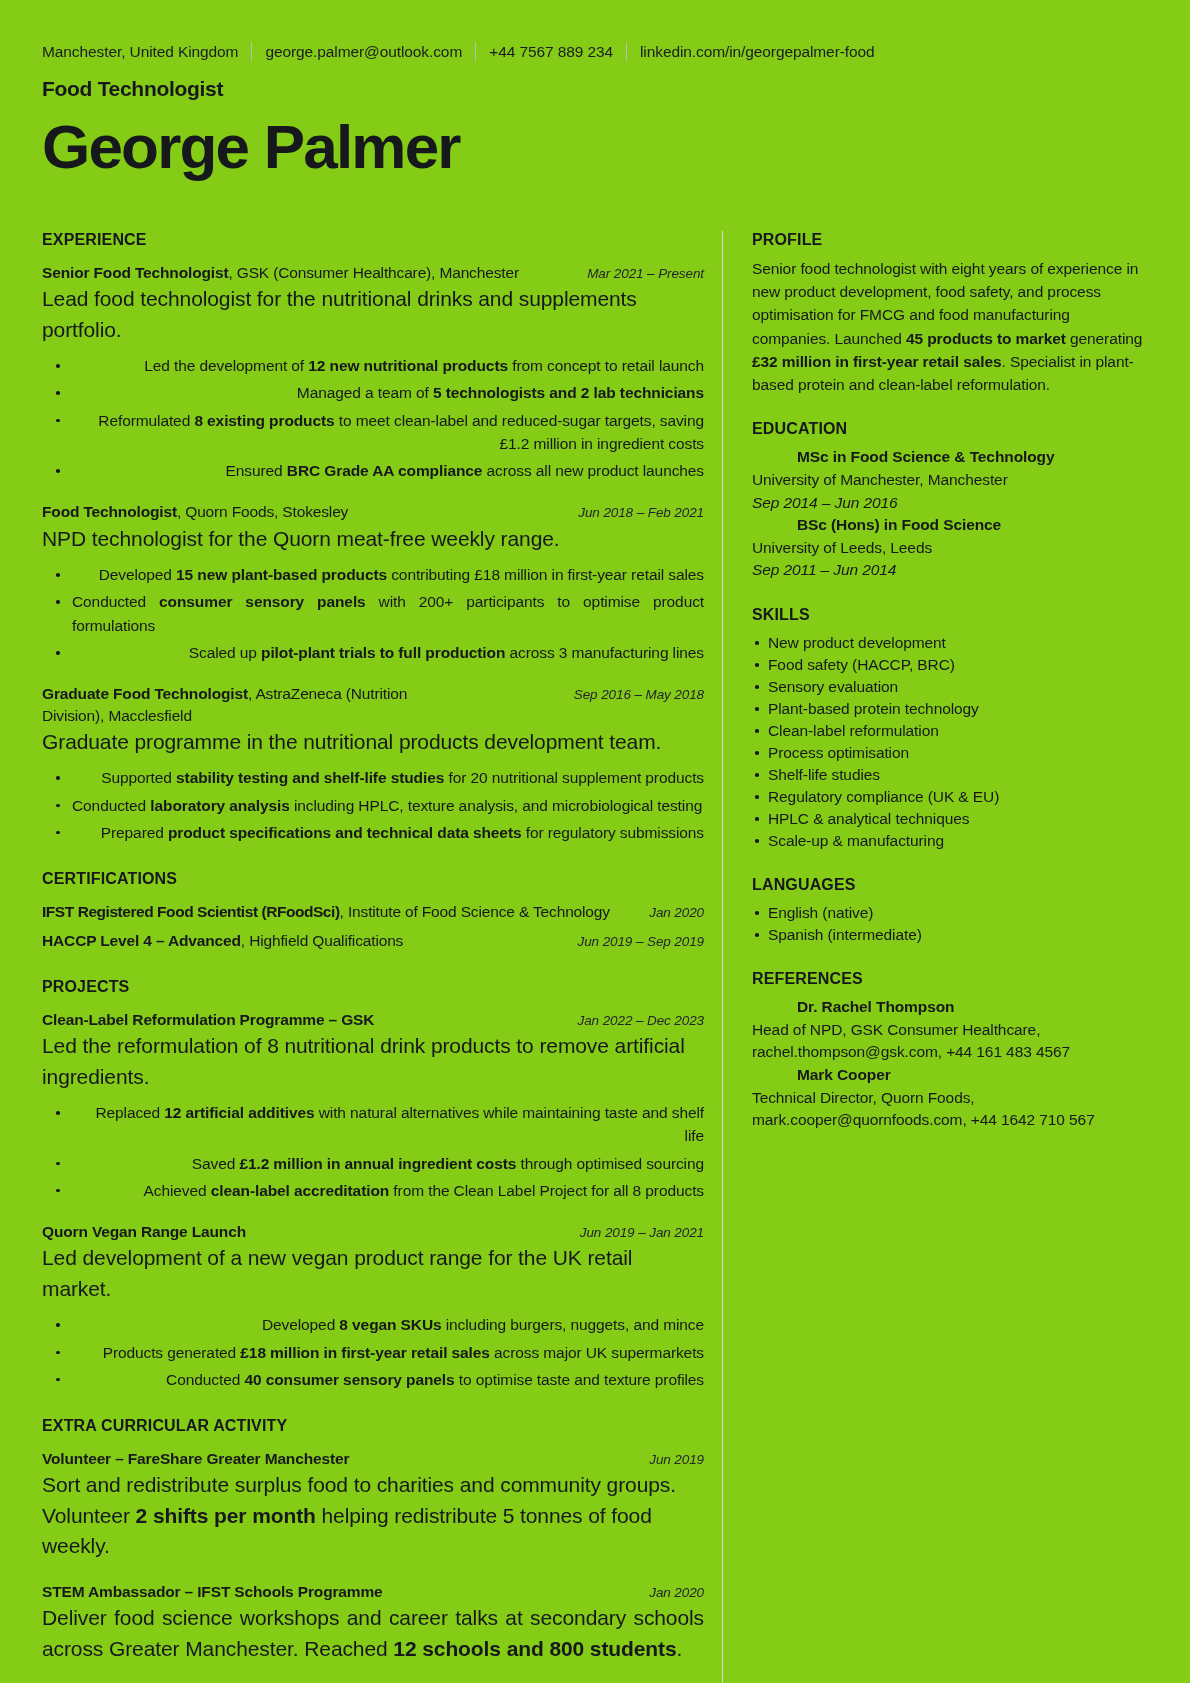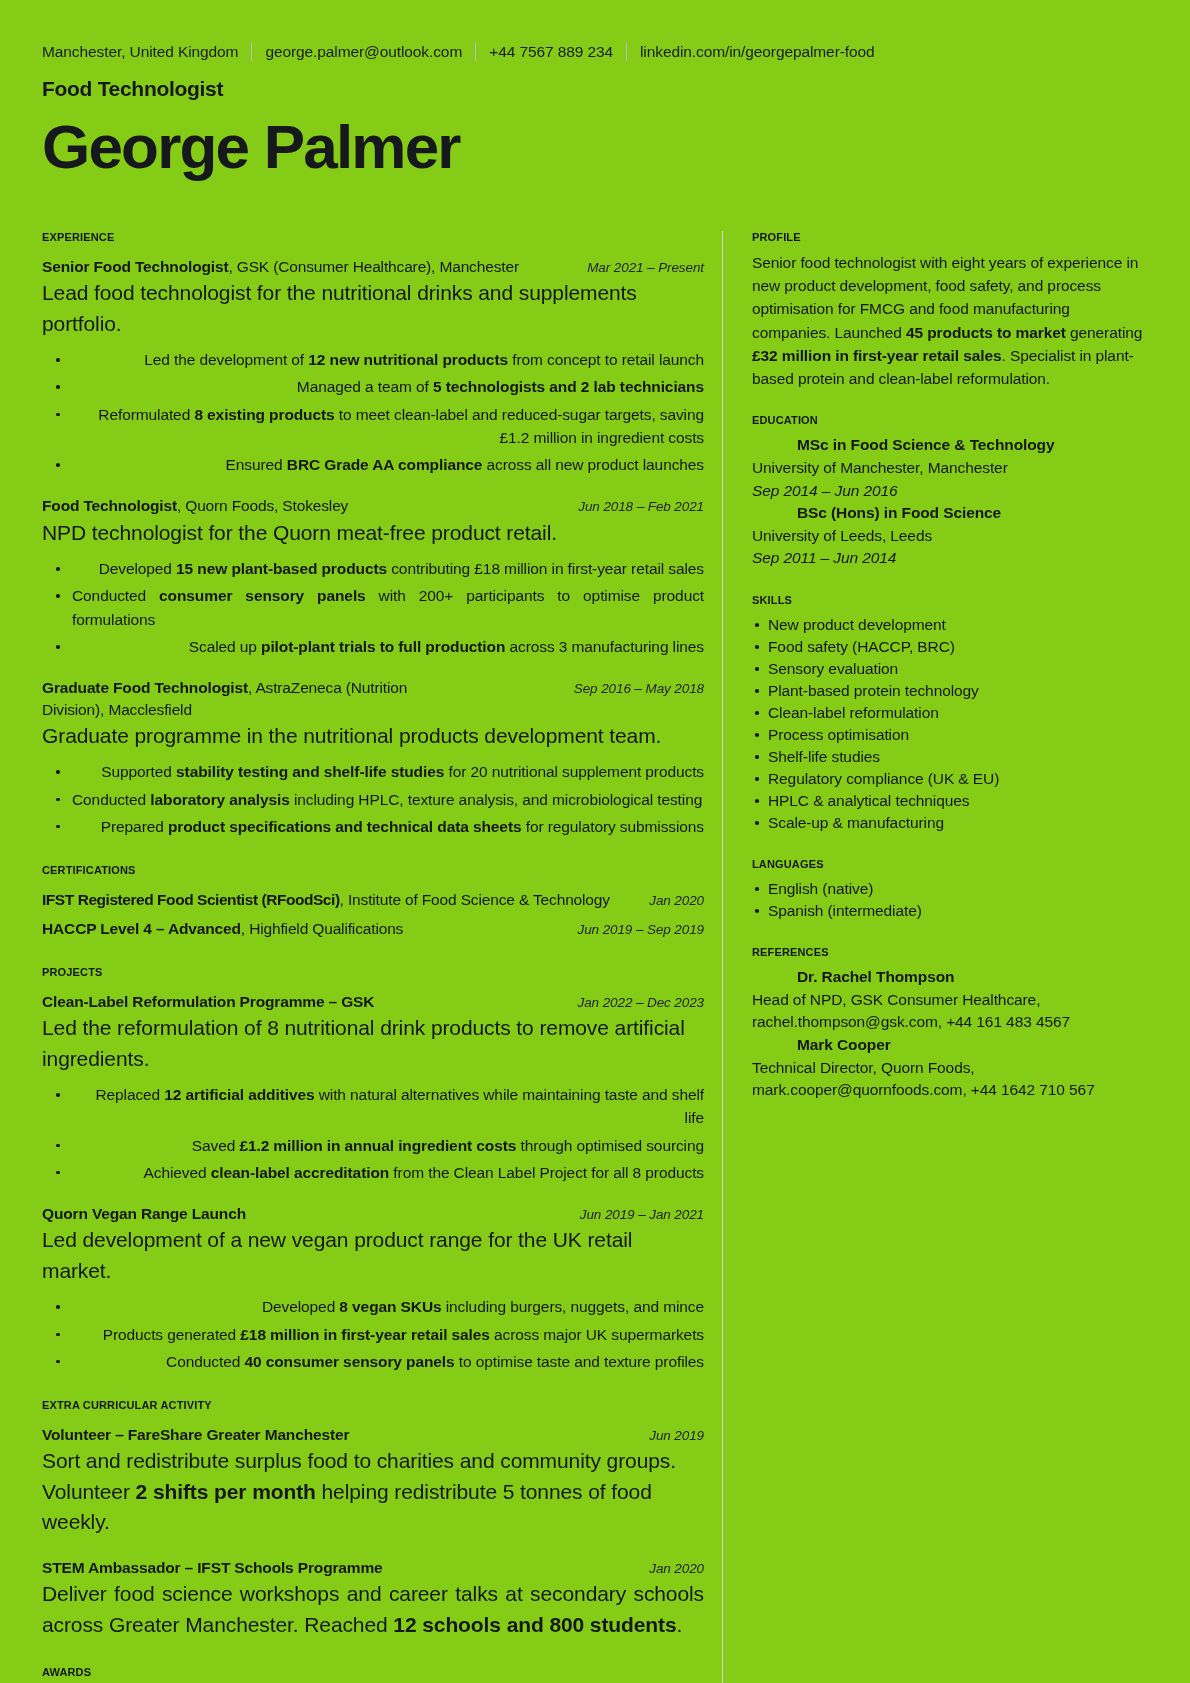--- a/index.html
+++ b/index.html
@@ -70,21 +70,21 @@
     background: #d4d6da;
     margin: 0 0 0 10px;
   }
   .col-side {
     flex: 1 1 auto;
     padding-left: 29px;
   }
 
   
   .sec-head {
-    font-size: 11px;
+    font-size: 16px;
     font-weight: 700;
     letter-spacing: 0.15px;
     margin-bottom: 13px;
   }
   .sec { margin-bottom: 26px; }
   .sec-side { margin-bottom: 24px; }
   .sec-side .sec-head { margin-bottom: 8px; }
 
   
   .entry { margin-bottom: 19px; }
@@ -222,21 +222,21 @@
             <li><span>Reformulated </span><b>8 existing products</b><span> to meet clean-label and reduced-sugar targets, saving £1.2 million in ingredient costs</span></li>
             <li><span>Ensured </span><b>BRC Grade AA compliance</b><span> across all new product launches</span></li>
           </ul>
         </div>
 
         <div class="entry">
           <div class="entry-head">
             <div class="entry-title"><b>Food Technologist</b><span>, Quorn Foods, Stokesley</span></div>
             <div class="entry-date">Jun 2018 – Feb 2021</div>
           </div>
-          <div class="entry-sub">NPD technologist for the Quorn meat-free product retail.</div>
+          <div class="entry-sub">NPD technologist for the Quorn meat-free weekly range.</div>
           <ul class="bullets">
             <li><span>Developed </span><b>15 new plant-based products</b><span> contributing £18 million in first-year retail sales</span></li>
             <li class="justify"><span>Conducted </span><b>consumer sensory panels</b><span> with 200+ participants to optimise product formulations</span></li>
             <li><span>Scaled up </span><b>pilot-plant trials to full production</b><span> across 3 manufacturing lines</span></li>
           </ul>
         </div>
 
         <div class="entry">
           <div class="entry-head">
             <div class="entry-title" style="max-width:430px"><b>Graduate Food Technologist</b><span>, AstraZeneca (Nutrition Division), Macclesfield</span></div>

